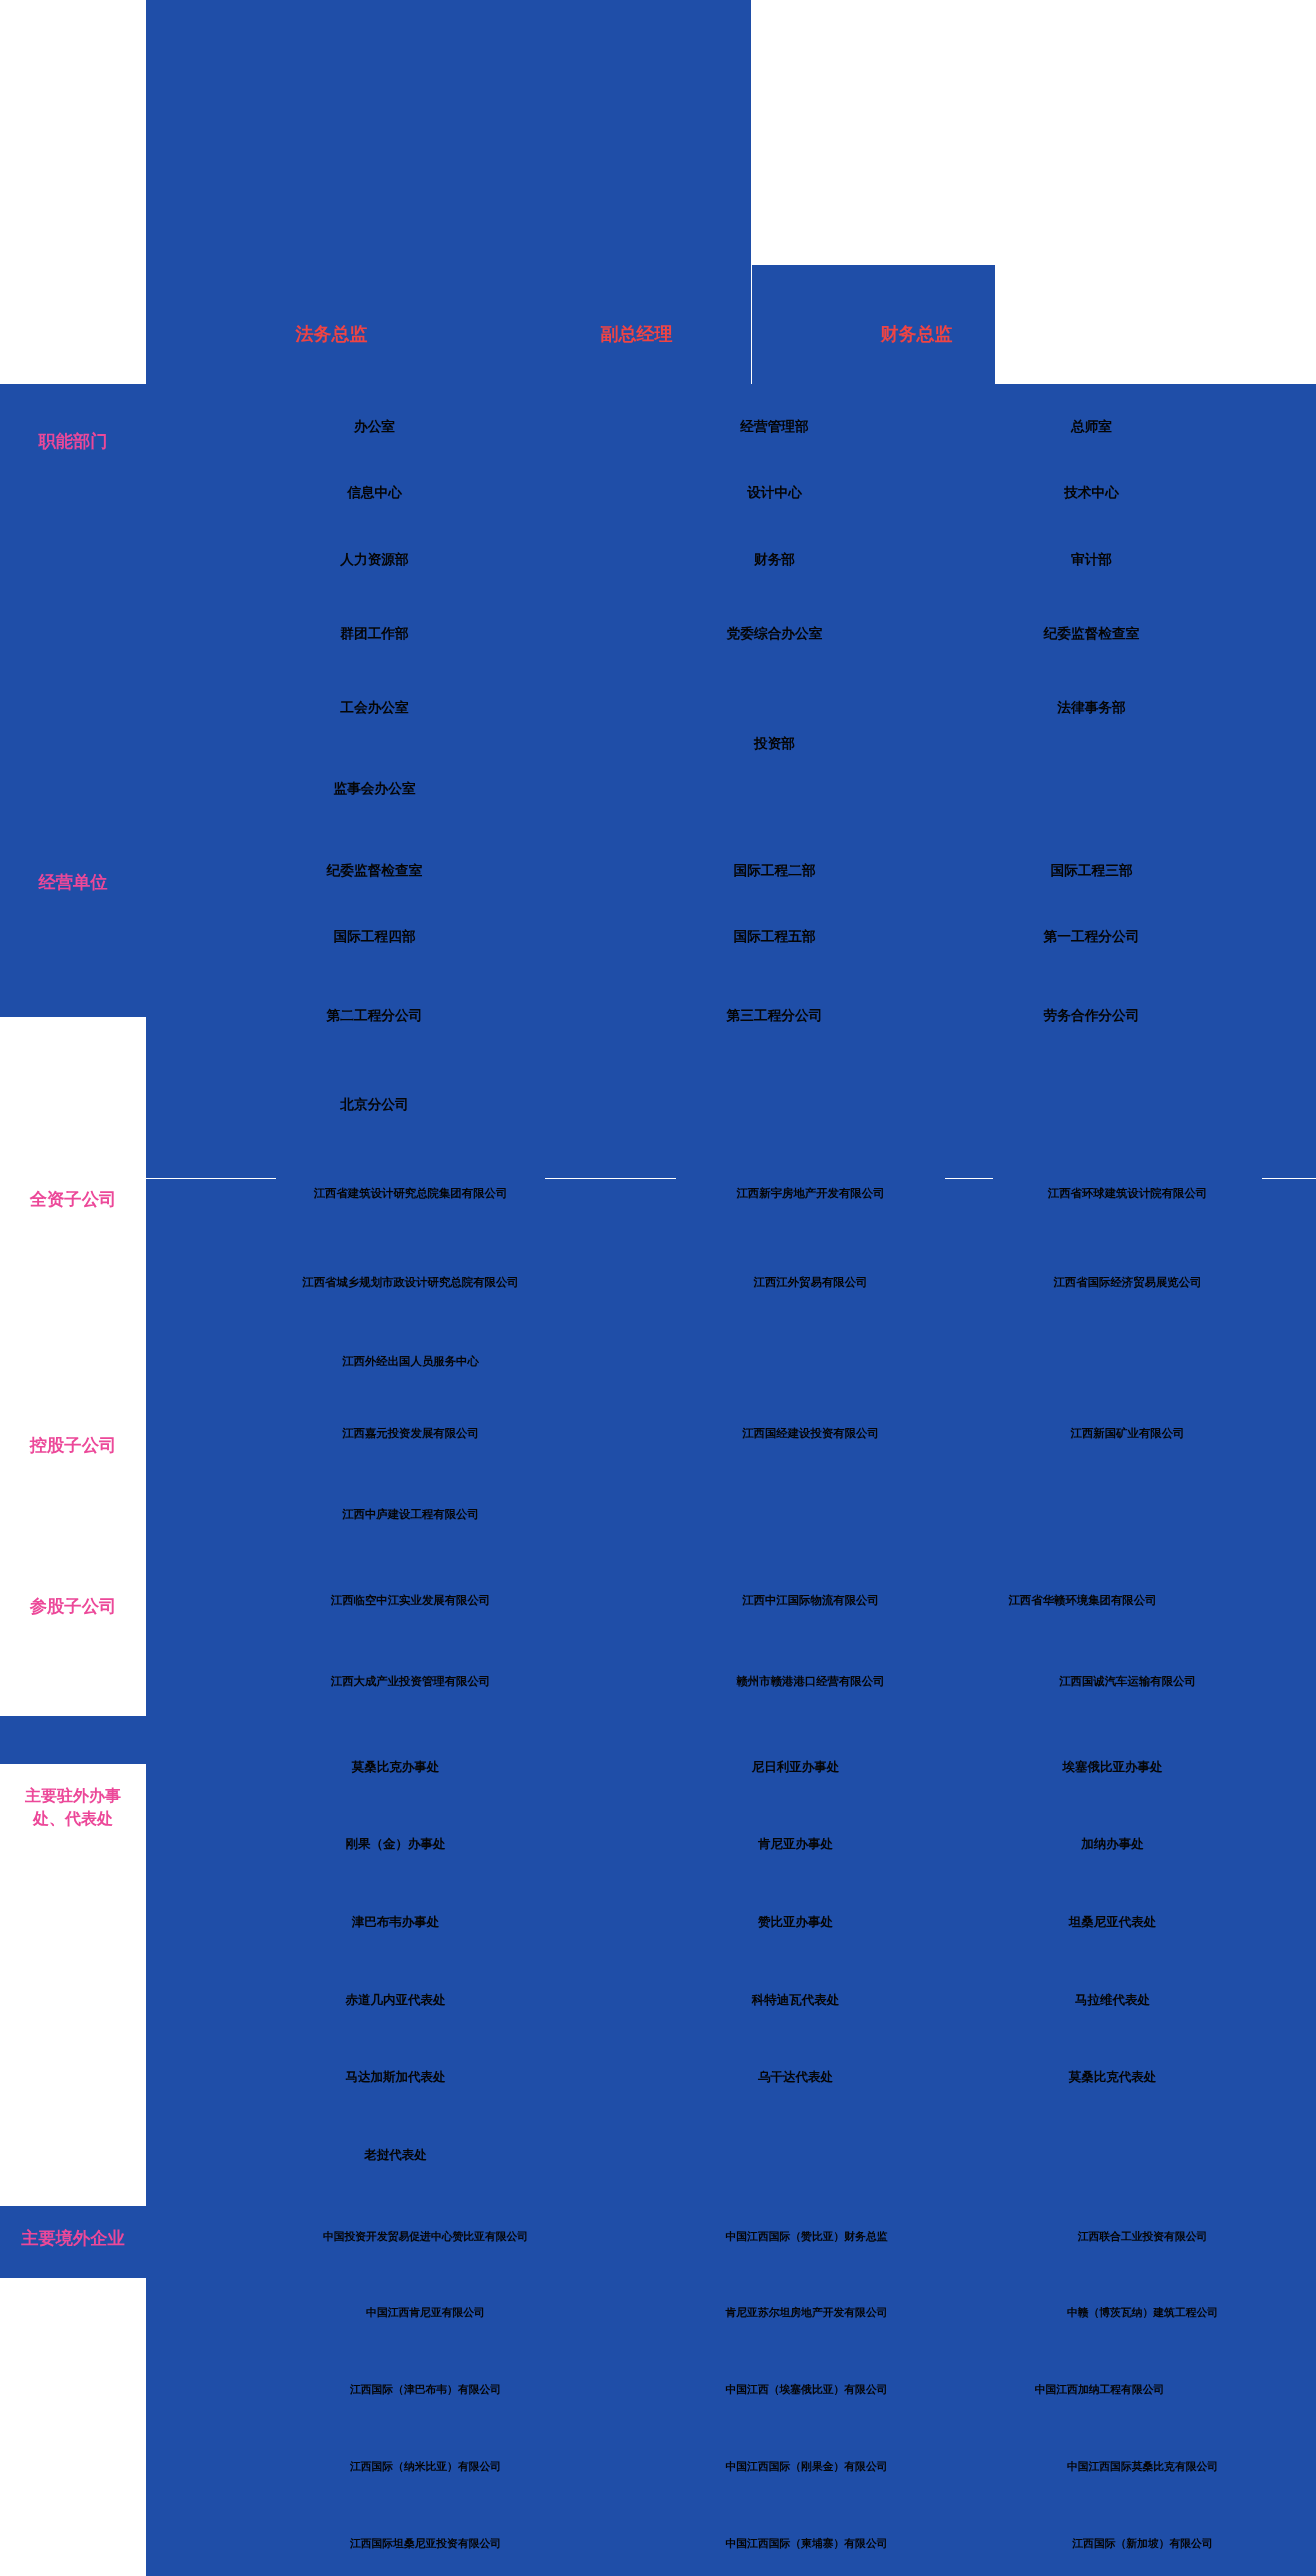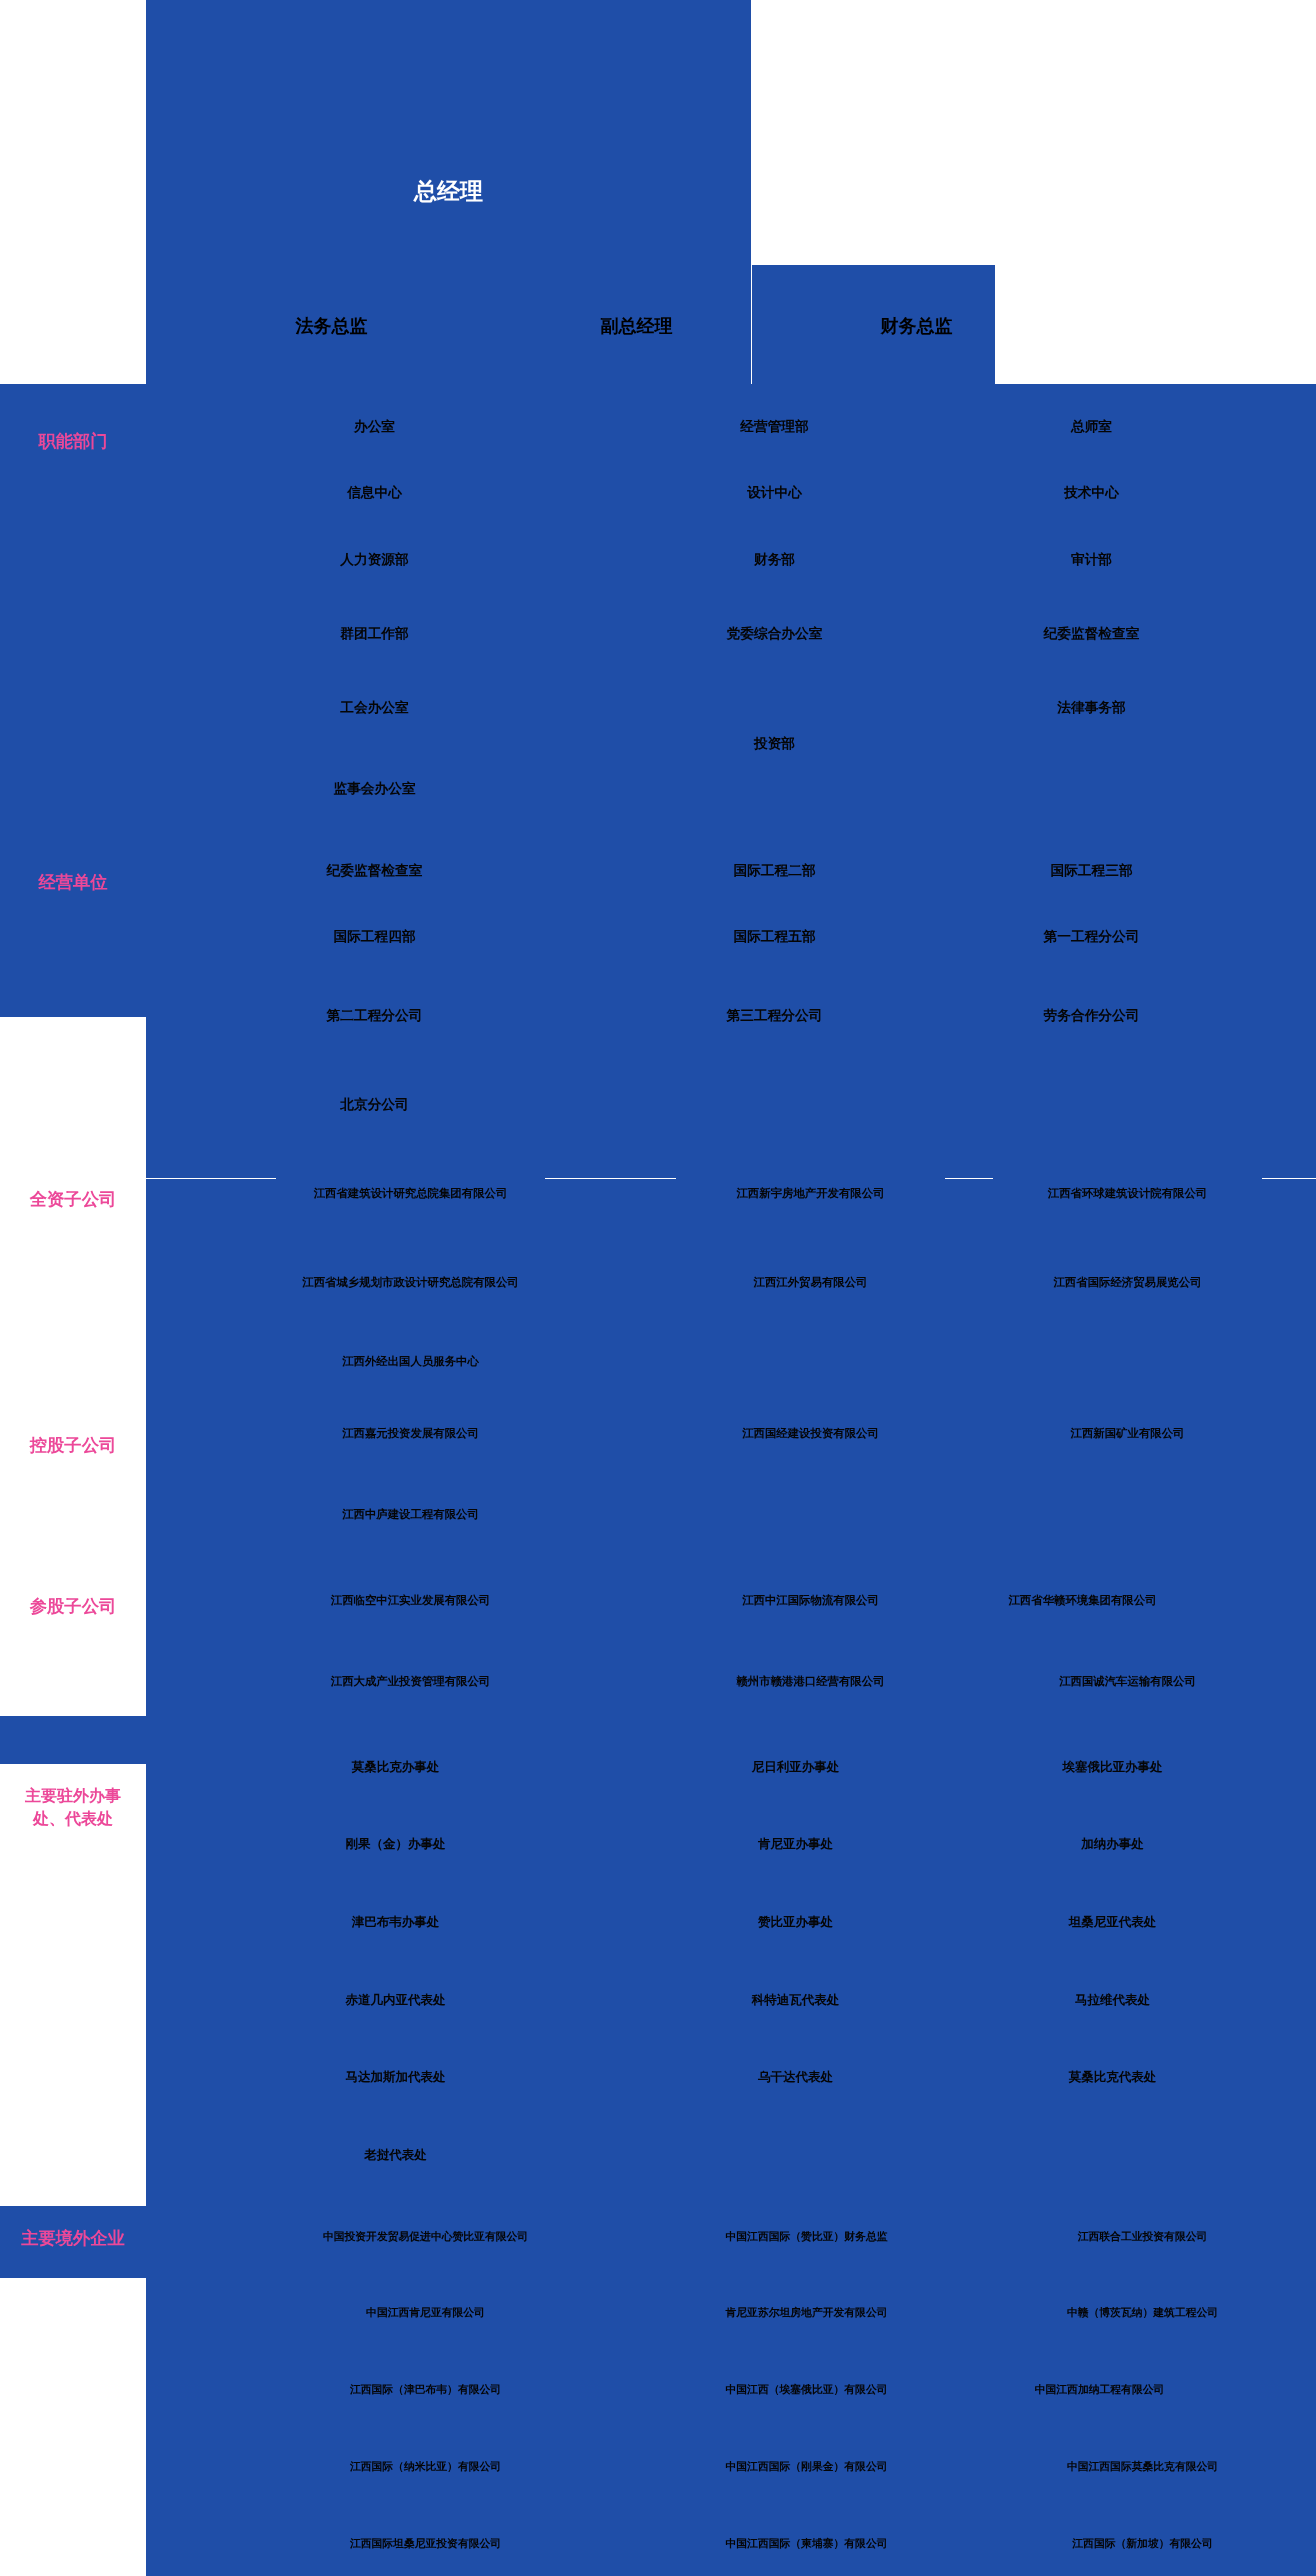--- a/index.html
+++ b/index.html
@@ -16,22 +16,22 @@
     height: 2576px;
     background: #ffffff;
   }
   .band {
     position: absolute;
     background: #1f4ea8;
   }
   .t-gm-label   { position:absolute; left: 146px; top: 167px; width: 605px; height: 48px; color:#fff; font-size:23px; font-weight:bold; display:flex; align-items:center; justify-content:center; }
   .t-chair-label{ position:absolute; left: 146px; top: 23px;  width: 605px; height: 48px; color:#fff; font-size:23px; font-weight:bold; display:flex; align-items:center; justify-content:center; }
   .exec-label {
-    position: absolute; top: 302px; height: 48px;
-    color:#000000; font-size:18px; font-weight:bold;
+    position: absolute; top: 310px; height: 48px;
+    color:#ef4444; font-size:18px; font-weight:bold;
     display:flex; align-items:center; justify-content:center;
   }
 
   
   .seclabel {
     position: absolute;
     color: #ec4899;
     font-size: 17.3px;
     font-weight: bold;
     display: flex;
@@ -55,21 +55,20 @@
     line-height: 1.2;
   }
   .cell.dk { color: #050505; }
 </style>
 </head>
 <body>
 
 <div id="chart">
 
   <div class="band" style="left:146px; top:0px; width:605px; height:265px;"></div>
-  <div class="t-gm-label">总经理</div>
 
   <div class="band" style="left:146px; top:265px; width:605px; height:119px;"></div>
   <div class="band" style="left:752px; top:265px; width:243px; height:119px;"></div>
 
   <div class="exec-label" style="left:245px; width:173px;">法务总监</div>
   <div class="exec-label" style="left:550px; width:173px;">副总经理</div>
   <div class="exec-label" style="left:830px; width:173px;">财务总监</div>
 
   <div id="body-layer">
       <div class="band" style="left: 0px; top: 384px; width: 1317px; height: 633px;"></div>

